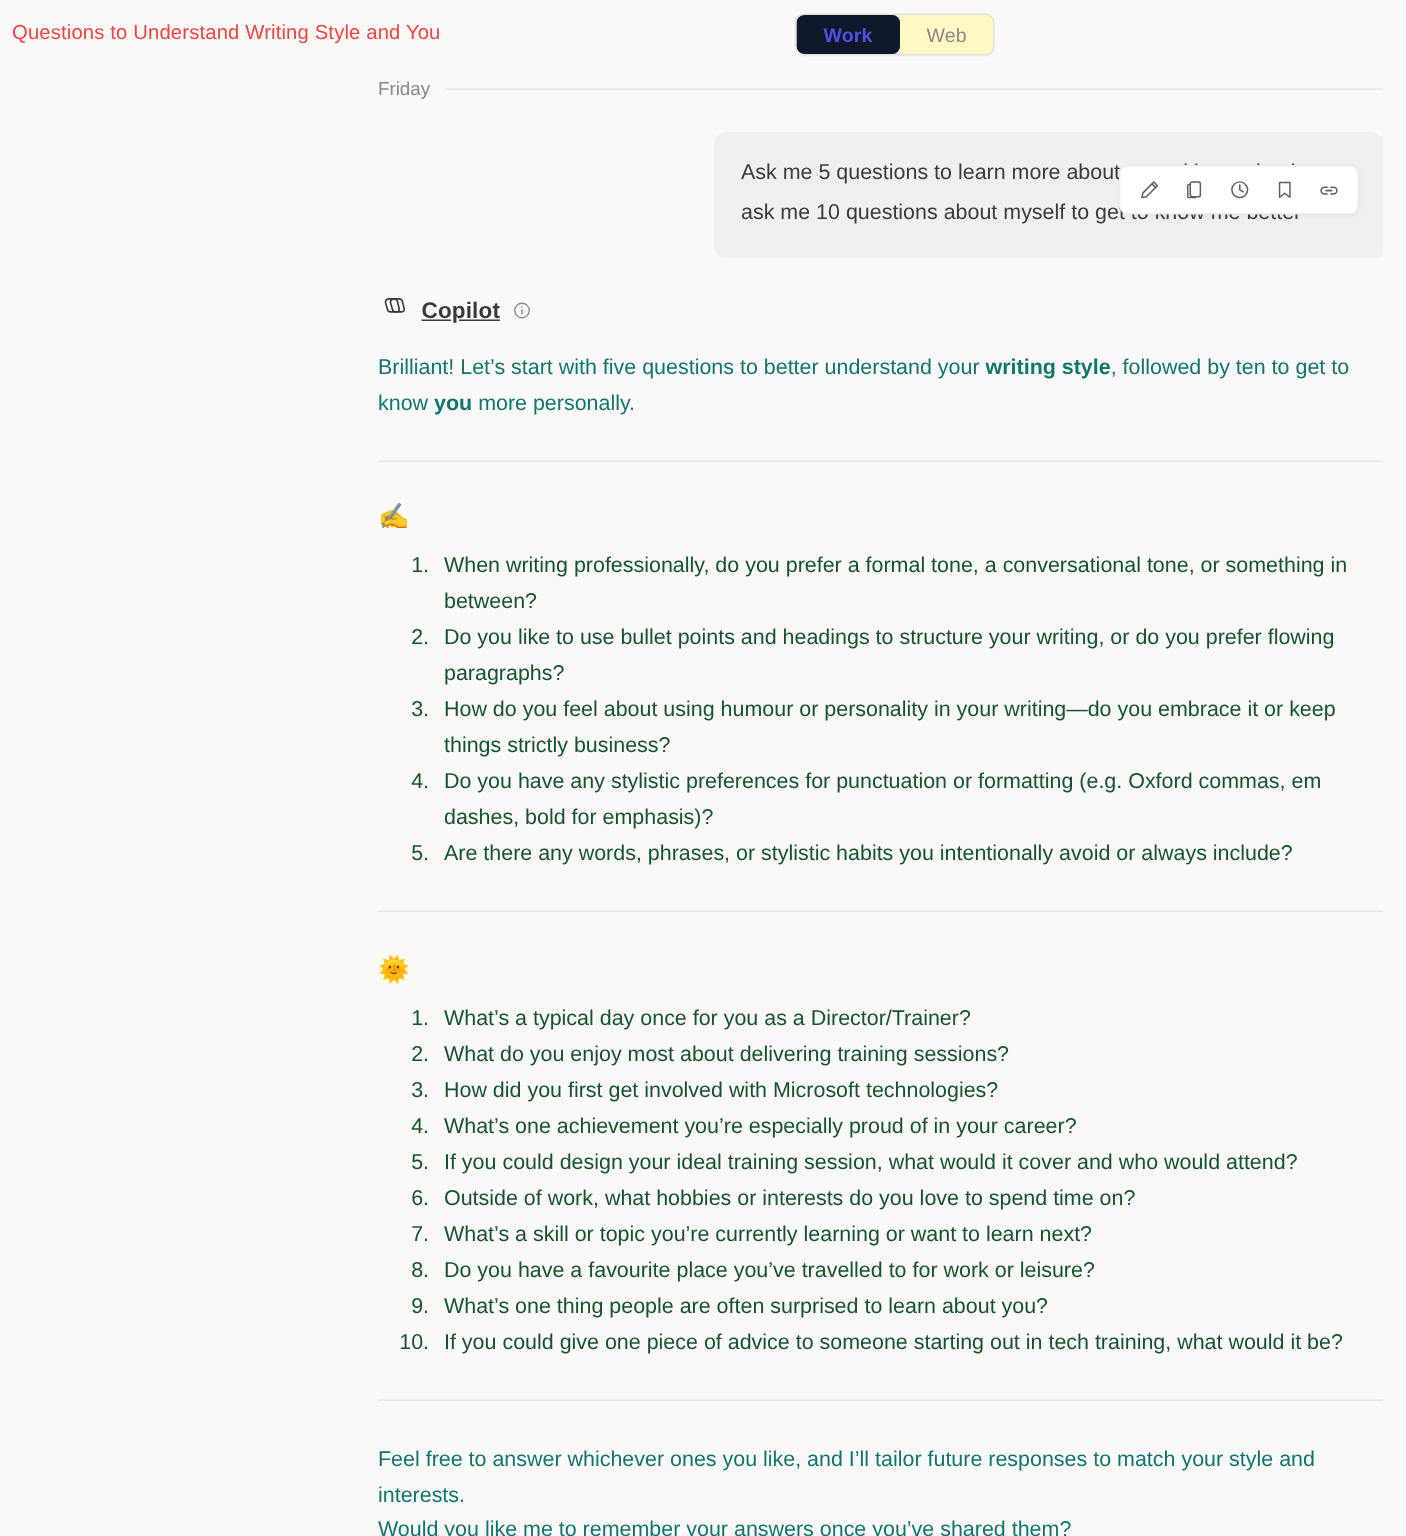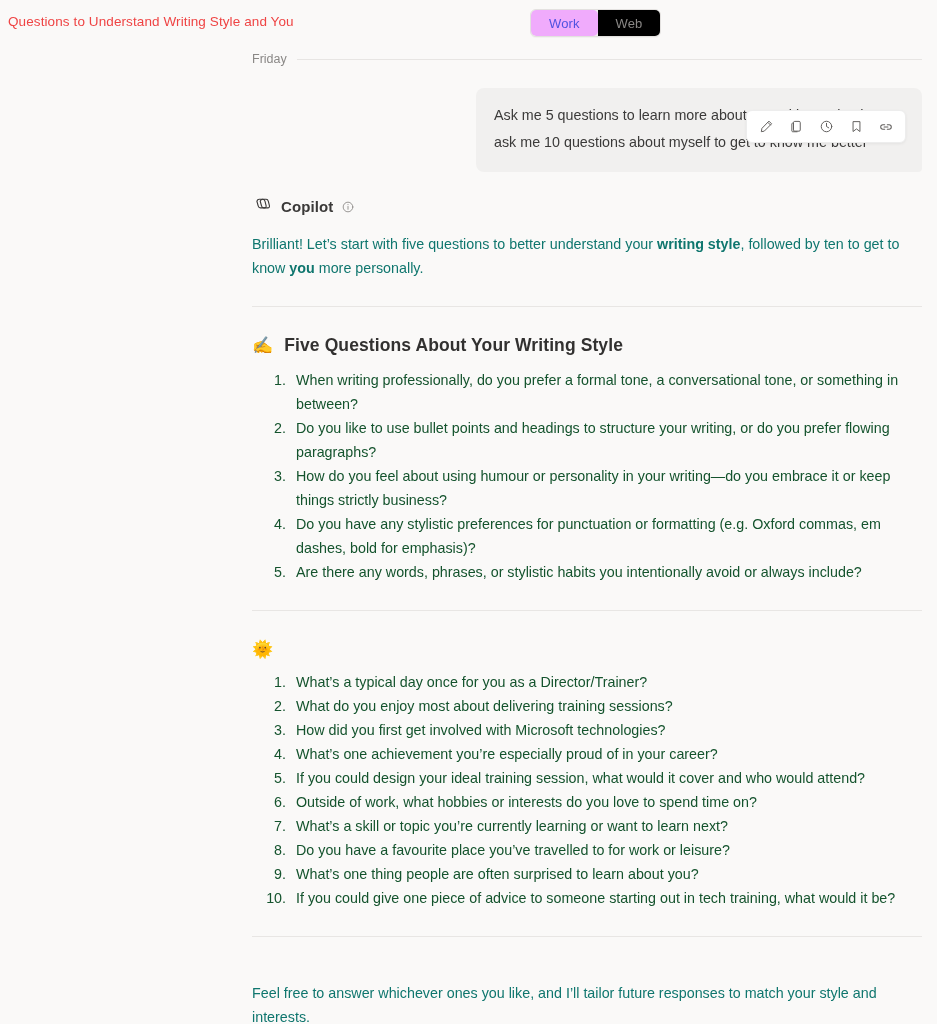--- a/index.html
+++ b/index.html
@@ -46,27 +46,27 @@
     box-shadow: 0 1px 1px rgba(0,0,0,.03);
   }
   .seg-btn {
     font-size: 13px;
     padding: 0 18px;
     display: flex;
     align-items: center;
     justify-content: center;
     cursor: pointer;
     color: #8a8886;
-    background: #000000;
+    background: #fef9c3;
     letter-spacing: .1px;
   }
   .seg-btn.active {
-    background: #f0abfc;
+    background: #0f172a;
     color: #4f52e0;
-    font-weight: normal;
+    font-weight: bold;
     border-radius: 5px;
   }
 
   
   .convo {
     position: relative;
     padding-left: 252px;
     padding-right: 15px;
   }
   .col {
@@ -142,20 +142,21 @@
   .cop-head {
     display: flex;
     align-items: center;
     gap: 8px;
   }
   .cop-name {
     font-size: 15px;
     font-weight: bold;
     color: #3b3a39;
     letter-spacing: .1px;
+    text-decoration: underline;
   }
   .info-ic { cursor: pointer; display:flex; }
 
   .para {
     font-size: 14.3px;
     line-height: 23.5px;
     color: #0f766e;
     margin-top: 14px;
     max-width: 655px;
   }
@@ -270,21 +271,20 @@
 
       <div class="para">
         <span>Brilliant! Let’s start with five questions to better understand your </span><b>writing style</b><span>, followed by ten to get to know </span><b>you</b><span> more personally.</span>
       </div>
 
       <hr class="sep">
       <div class="spacer-1"></div>
 
       <div class="sec-head">
         <span class="sec-emoji">✍️</span>
-        <span>Five Questions About Your Writing Style</span>
       </div>
       <ol class="qlist">
         <li>When writing professionally, do you prefer a formal tone, a conversational tone, or something in between?</li>
         <li>Do you like to use bullet points and headings to structure your writing, or do you prefer flowing paragraphs?</li>
         <li>How do you feel about using humour or personality in your writing—do you embrace it or keep things strictly business?</li>
         <li>Do you have any stylistic preferences for punctuation or formatting (e.g. Oxford commas, em dashes, bold for emphasis)?</li>
         <li>Are there any words, phrases, or stylistic habits you intentionally avoid or always include?</li>
       </ol>
 
       <hr class="sep">
@@ -302,18 +302,18 @@
         <li>Outside of work, what hobbies or interests do you love to spend time on?</li>
         <li>What’s a skill or topic you’re currently learning or want to learn next?</li>
         <li>Do you have a favourite place you’ve travelled to for work or leisure?</li>
         <li>What’s one thing people are often surprised to learn about you?</li>
         <li>If you could give one piece of advice to someone starting out in tech training, what would it be?</li>
       </ol>
 
       <hr class="sep">
       <div class="spacer-1"></div>
 
-      <div class="para" style="margin-top:17px">Feel free to answer whichever ones you like, and I’ll tailor future responses to match your style and interests.</div>
+      <div class="para" style="margin-top:0">Feel free to answer whichever ones you like, and I’ll tailor future responses to match your style and interests.</div>
       <div class="para" style="margin-top:0">Would you like me to remember your answers once you’ve shared them?</div>
 
     </div>
   </div>
 </div>
 
 </body></html>

